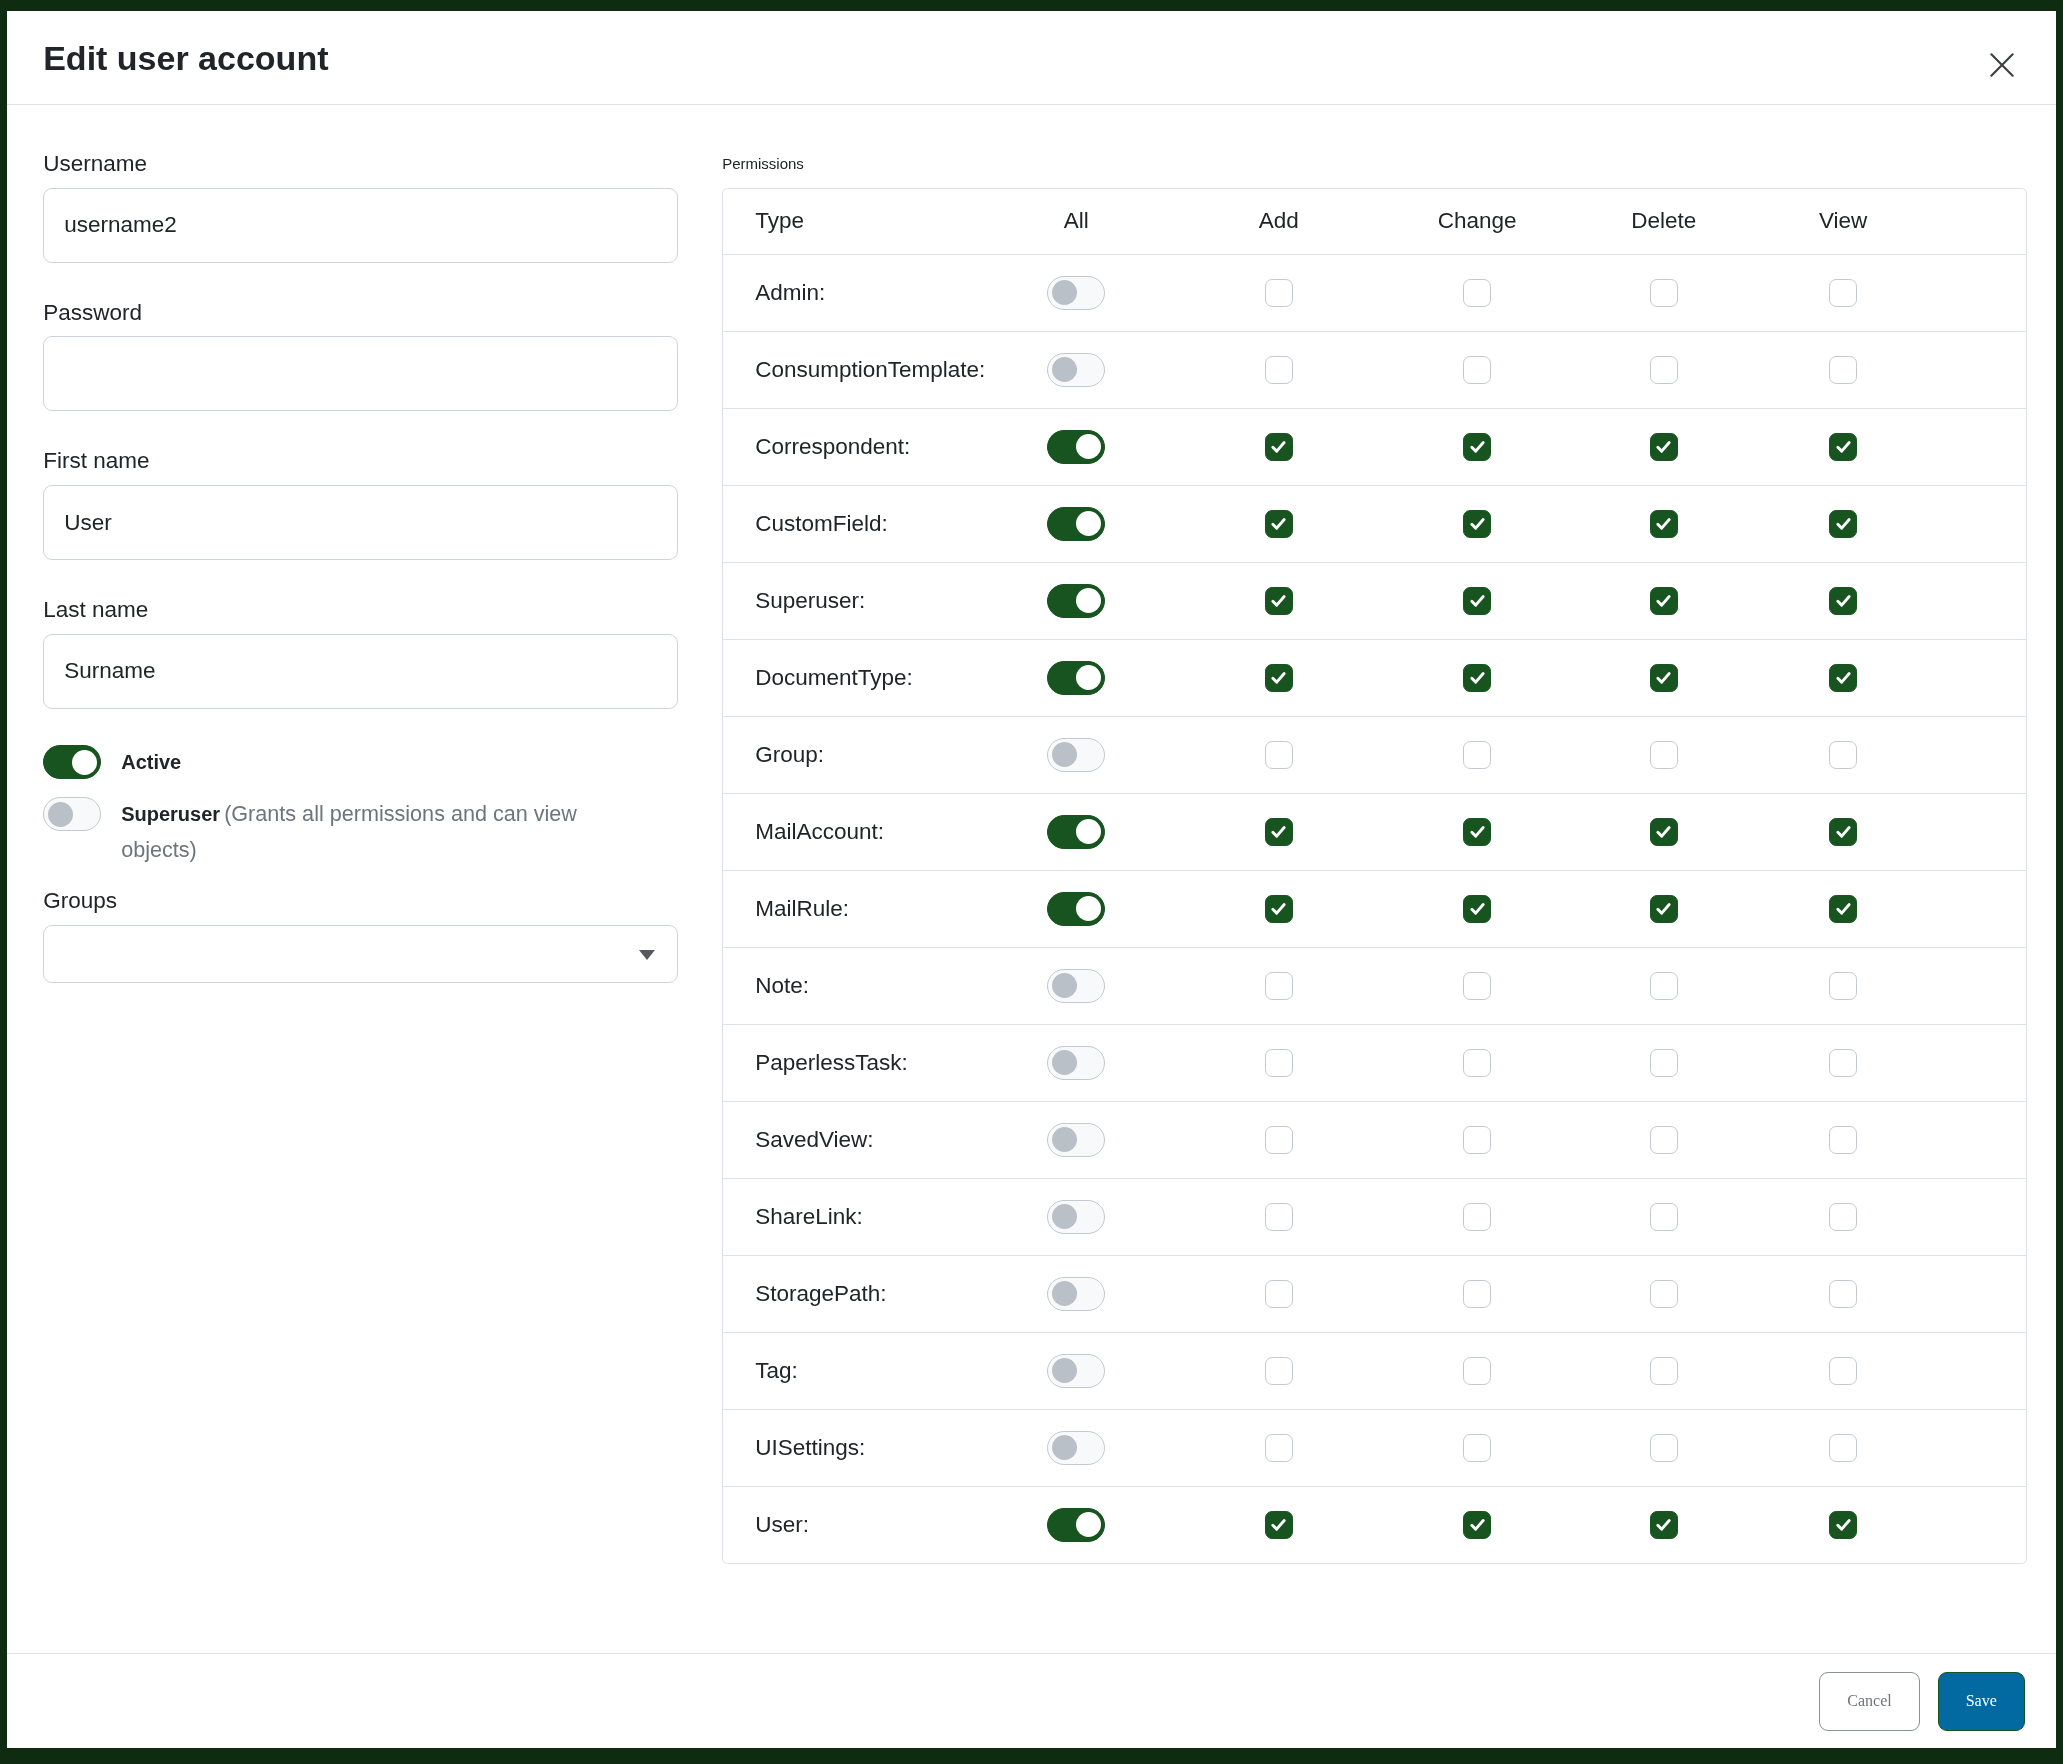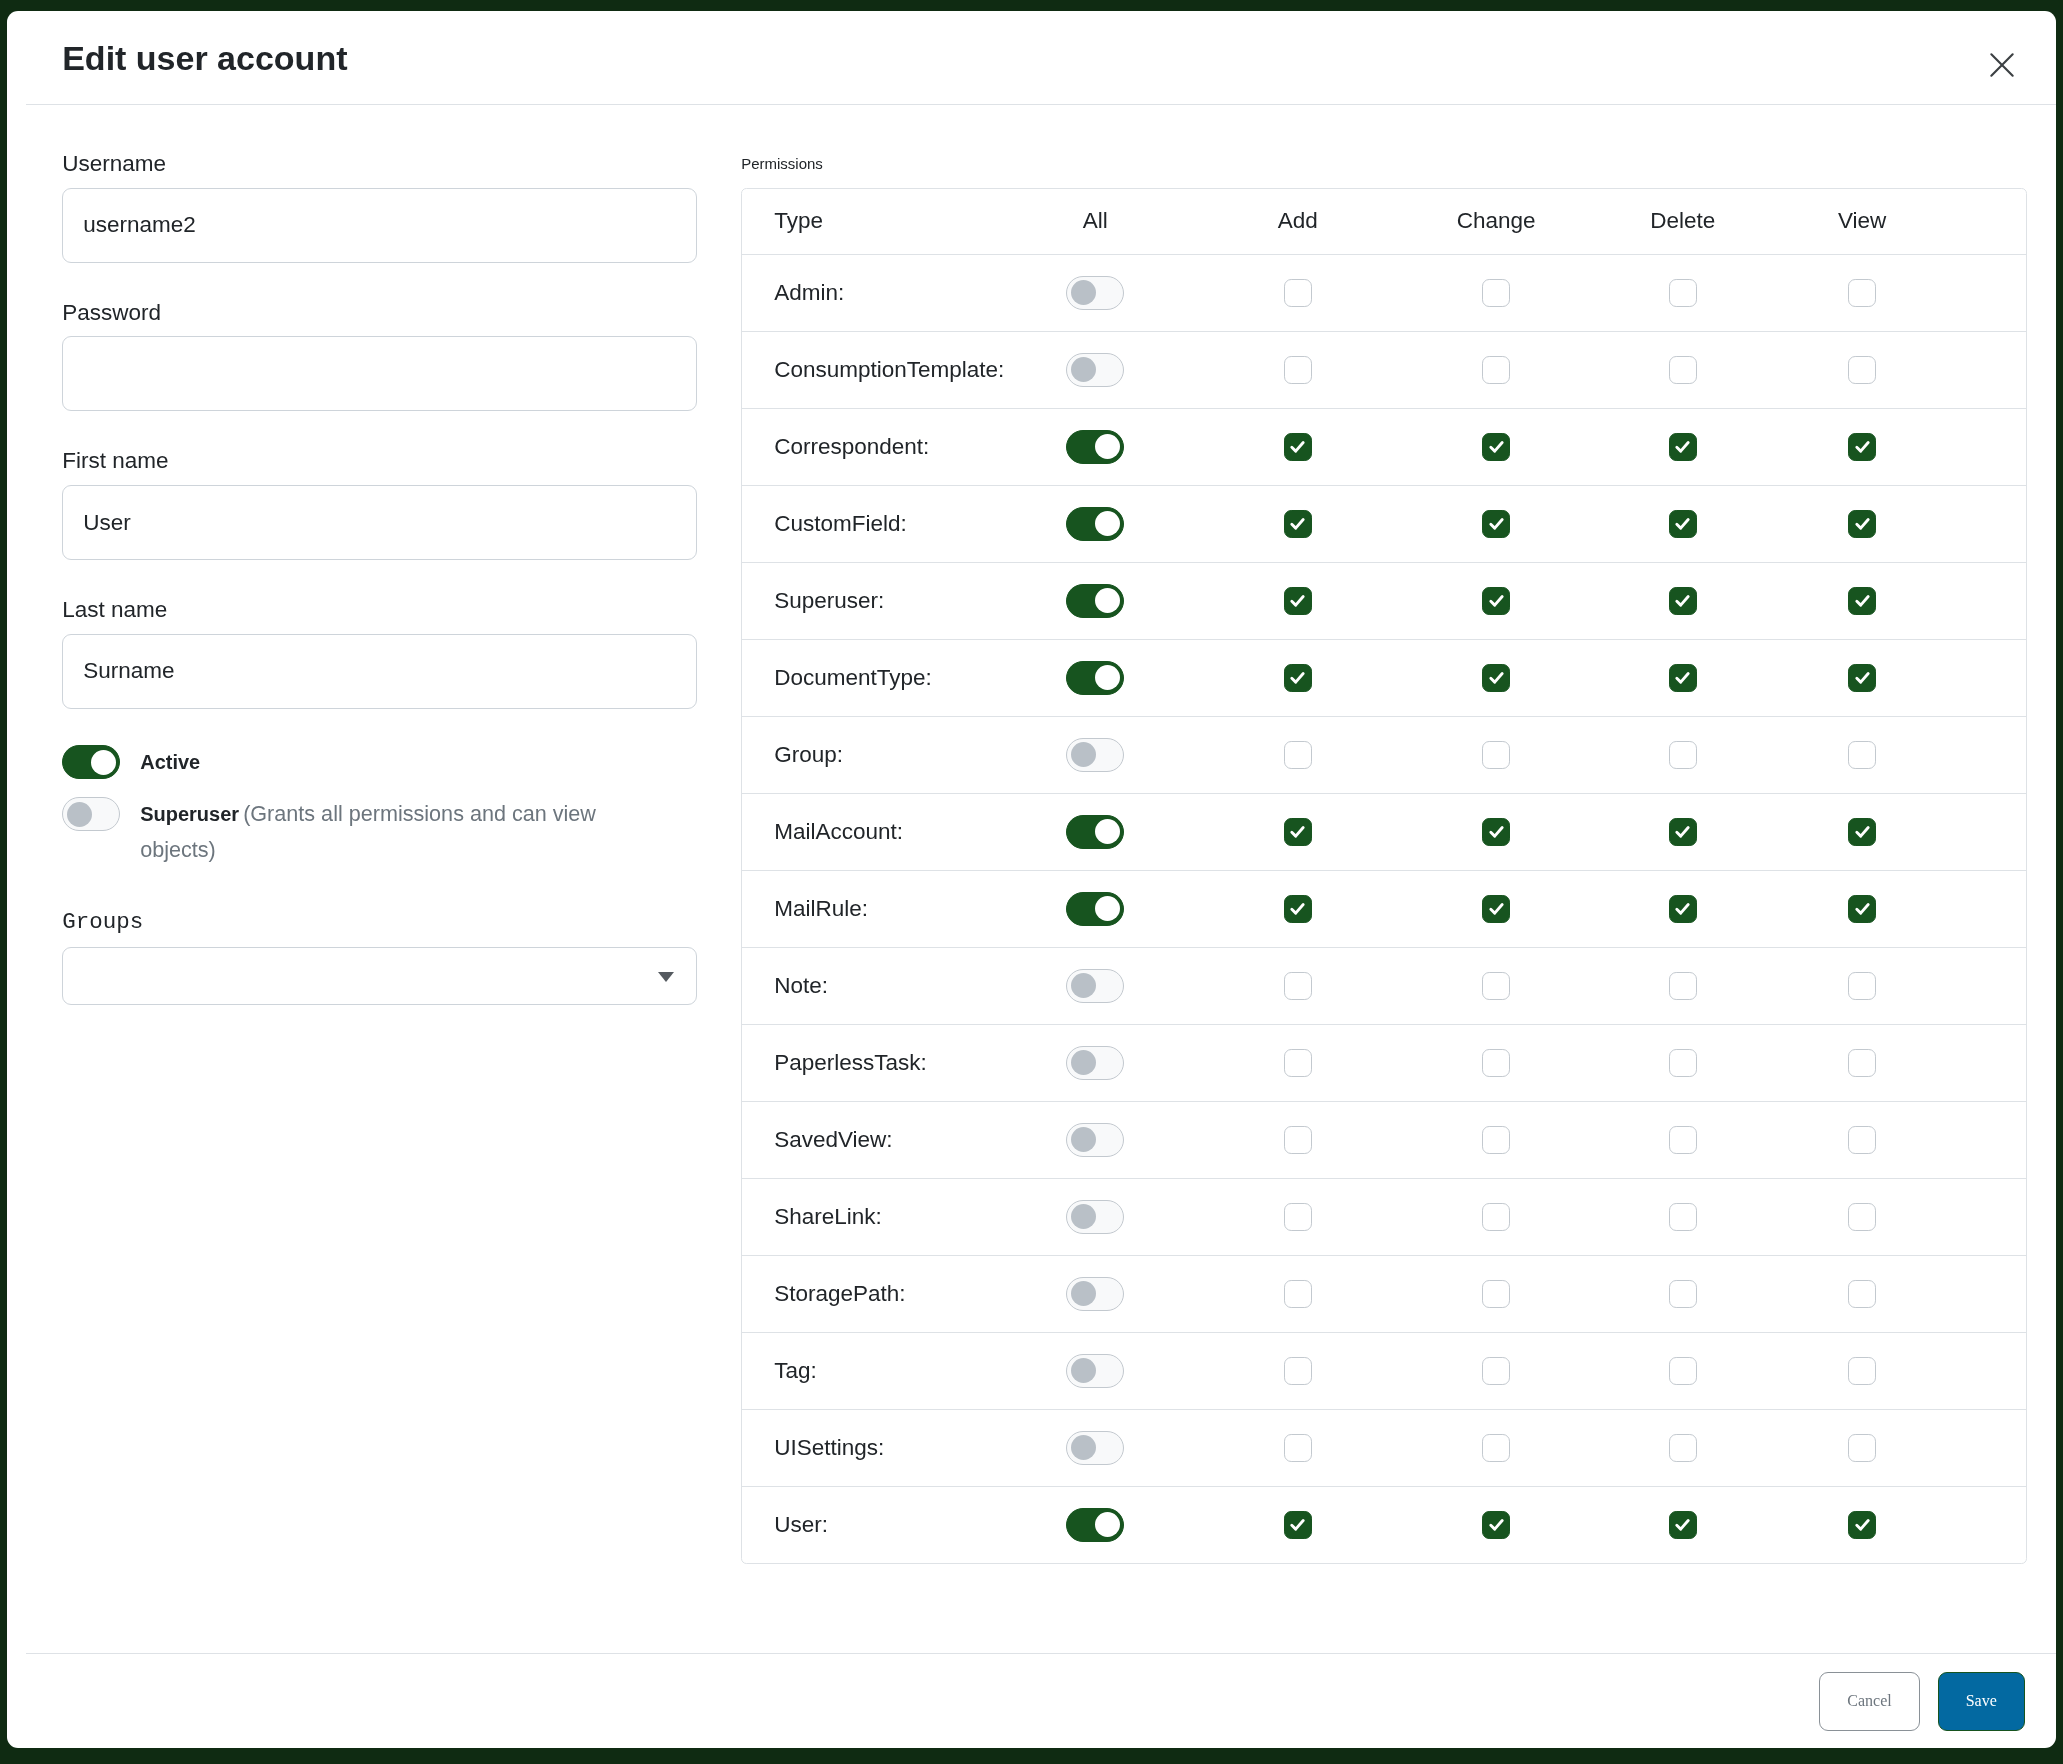--- a/index.html
+++ b/index.html
@@ -7,22 +7,22 @@
   body {
     width: 2063px; height: 1764px;
     background: #0f2b12;
     font-family: "Liberation Sans", "DejaVu Sans", sans-serif;
     color: #212529;
     position: relative;
     overflow: hidden;
   }
   .modal {
     position: absolute; left: 7.2px; right: 7.2px; top: 10.8px; bottom: 16px;
-    background: #ffffff; border-radius: 11px;
-    display: flex; flex-direction: column; overflow: hidden; padding-left: 19px;
+    background: #ffffff; border-radius: 0;
+    display: flex; flex-direction: column; overflow: hidden;
   }
   .modal-header {
     position: relative;
     padding: 27px 36px 25px 36px;
     border-bottom: 0.9px solid #dee2e6;
     flex: none;
   }
   .modal-title { font-size: 34px; font-weight: 600; line-height: 41px; }
   .close-btn {
     position: absolute; right: 34px; top: 34px;
@@ -63,21 +63,21 @@
     content:""; position:absolute; right: 3.6px; top: 3.6px;
     width: 25px; height: 25px; border-radius: 50%; background: #ffffff;
   }
 
   .switch-row { display: flex; align-items: flex-start; gap: 20px; margin-bottom: 16px; }
   .switch-row.first { margin-top: 12.6px; }
   .switch-text { max-width: 518px; line-height: 34px; }
   .switch-label { font-size: 20px; font-weight: 600; }
   .switch-hint { font-size: 21.6px; color: #6c757d; }
 
-  .groups-group { margin-top: 40px; font-family: Liberation Mono, monospace; }
+  .groups-group { margin-top: 18px; }
   .select-wrap { position: relative; }
   .select-box {
     width: 100%; height: 58px; border: 0.9px solid #ced4da; border-radius: 9px;
     background: #fff; cursor: pointer;
     font-size: 22.5px; padding: 0 20px; display: flex; align-items: center; color:#212529;
   }
   .caret {
     position: absolute; right: 23.4px; top: 25px;
     width: 0; height: 0;
     border-left: 8px solid transparent; border-right: 8px solid transparent;

